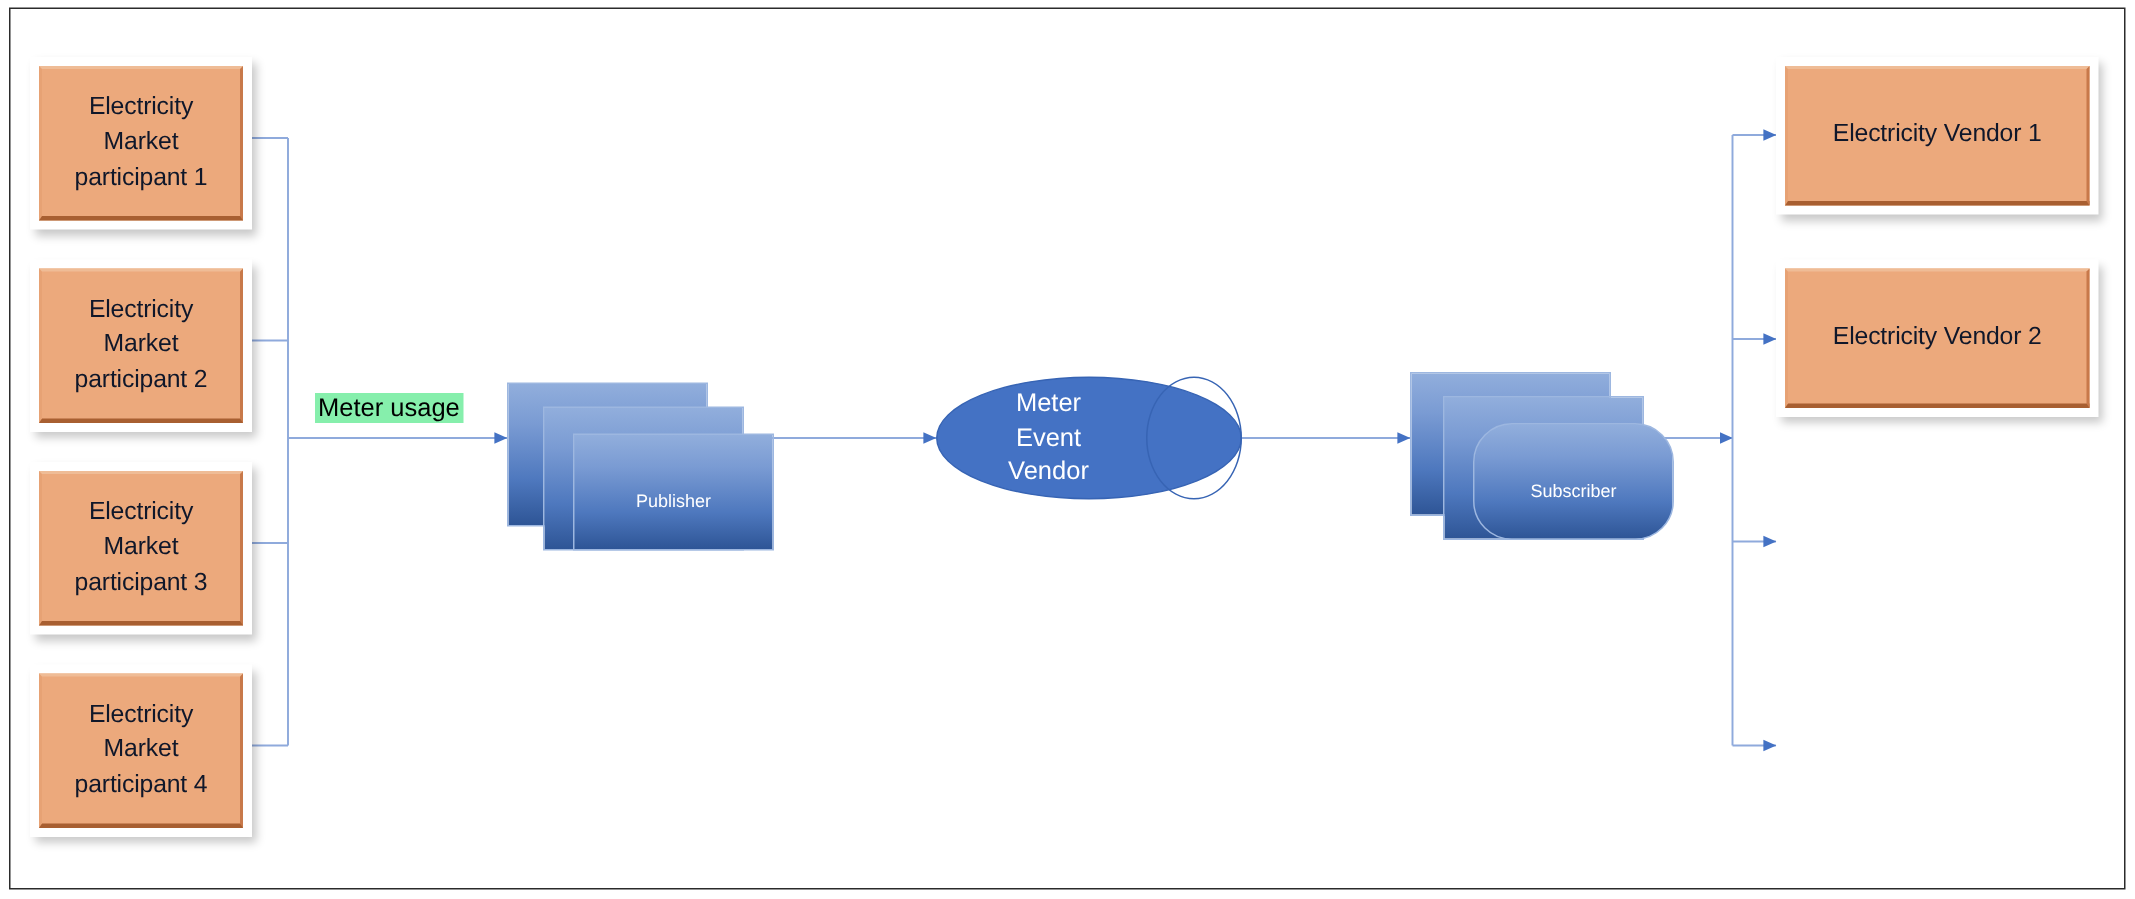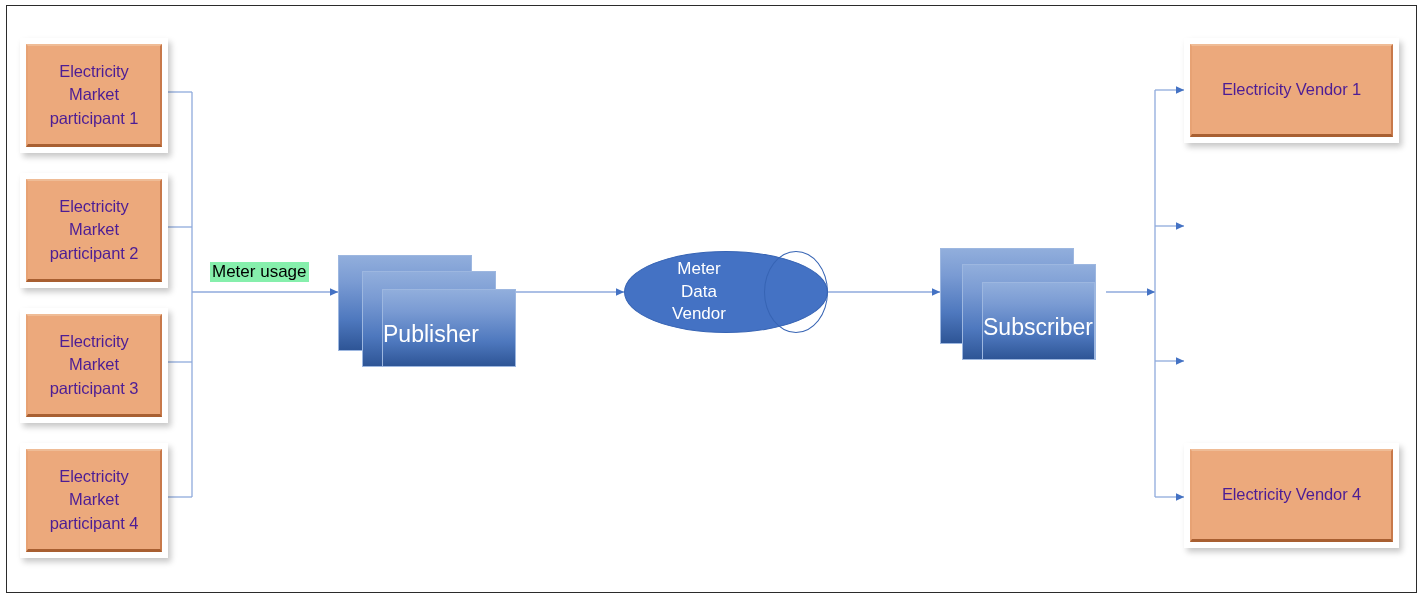--- a/index.html
+++ b/index.html
@@ -50,39 +50,39 @@
     box-sizing: border-box;
     background: #ECA97C;
     border-top: 2px solid #EFBC96;
     border-left: 2px solid #E7A274;
     border-right: 2px solid #C8794A;
     border-bottom: 3px solid #A85F31;
     display: flex;
     align-items: center;
     justify-content: center;
     text-align: center;
-    color: #4c1d95;
+    color: #0f172a;
     font-size: 16.5px;
     line-height: 1.42;
     letter-spacing: -0.1px;
   }
   .obox.vendor .inner { font-size: 16.5px; }
 
   
   .stack { position: absolute; }
   .card {
     position: absolute;
     box-sizing: border-box;
     background: linear-gradient(180deg, #91AEDC 0%, #7A9BD3 28%, #4E78BE 68%, #2E5596 100%);
     border: 1px solid #9DB7E0;
     display: flex;
     align-items: center;
-    justify-content: flex-start;
+    justify-content: center;
     color: #ffffff;
-    font-size: 23px;
+    font-size: 12px;
   }
   .card .lbl { transform: translateY(6px); }
 
   
   .cyl {
     position: absolute;
     box-sizing: border-box;
   }
   .cyl .body {
     position: absolute;
@@ -196,32 +196,32 @@
     <div class="card" style="left:44px; top:34px; width:134px; height:78px;">
       <span class="lbl">Publisher</span>
     </div>
   </div>
 
   <div class="cyl" style="left:624px; top:251px; width:204px; height:82px;">
     <div class="body"></div>
     <div class="cap"></div>
     <div class="txt">
       <span>Meter</span>
-      <span>Data</span>
+      <span>Event</span>
       <span>Vendor</span>
     </div>
   </div>
 
   <div class="stack" style="left:940px; top:248px; width:176px; height:120px;">
     <div class="card" style="left:0px;  top:0px;  width:134px; height:96px;"></div>
     <div class="card" style="left:22px; top:16px; width:134px; height:96px;"></div>
-    <div class="card" style="left:42px; top:34px; width:113px; height:78px;">
+    <div class="card" style="left:42px; top:34px; width:134px; height:78px;border-radius:26px;">
       <span class="lbl">Subscriber</span>
     </div>
   </div>
 
   <div class="obox vendor" style="left:1184px; top:38px;  width:215px; height:105px;">
     <div class="inner">Electricity Vendor 1</div>
   </div>
-  <div class="obox vendor" style="left:1184px; top:443px; width:215px; height:105px;">
-    <div class="inner">Electricity Vendor 4</div>
+  <div class="obox vendor" style="left:1184px; top:173px; width:215px; height:105px;">
+    <div class="inner">Electricity Vendor 2</div>
   </div>
 </div>
 
 </body></html>

